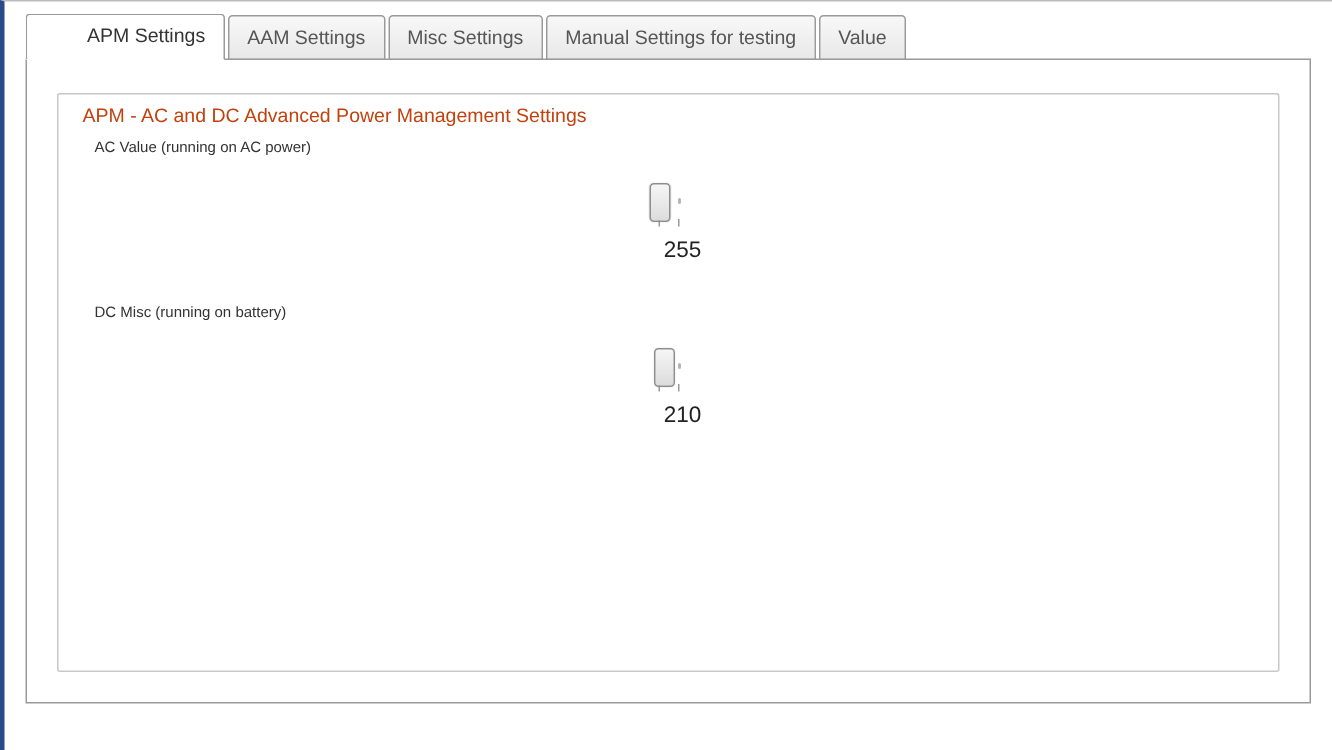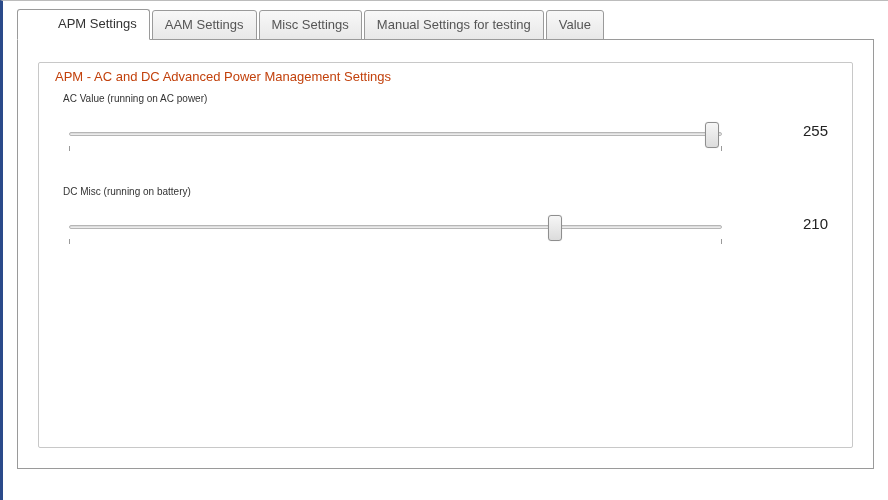--- a/index.html
+++ b/index.html
@@ -80,21 +80,23 @@
     margin-top: 8px;
     margin-bottom: 28px;
   }
   .slider-label {
     font-size: 10px;
     color: #333;
     margin-bottom: 18px;
   }
   .slider-row {
     display: flex;
-    gap: 56px;
+    align-items: center;
+    gap: 36px;
+    flex-direction: column;
   }
   .slider-wrap {
     flex: 1;
     position: relative;
     height: 36px;
   }
   .track {
     position: absolute;
     left: 6px;
     right: 6px;

